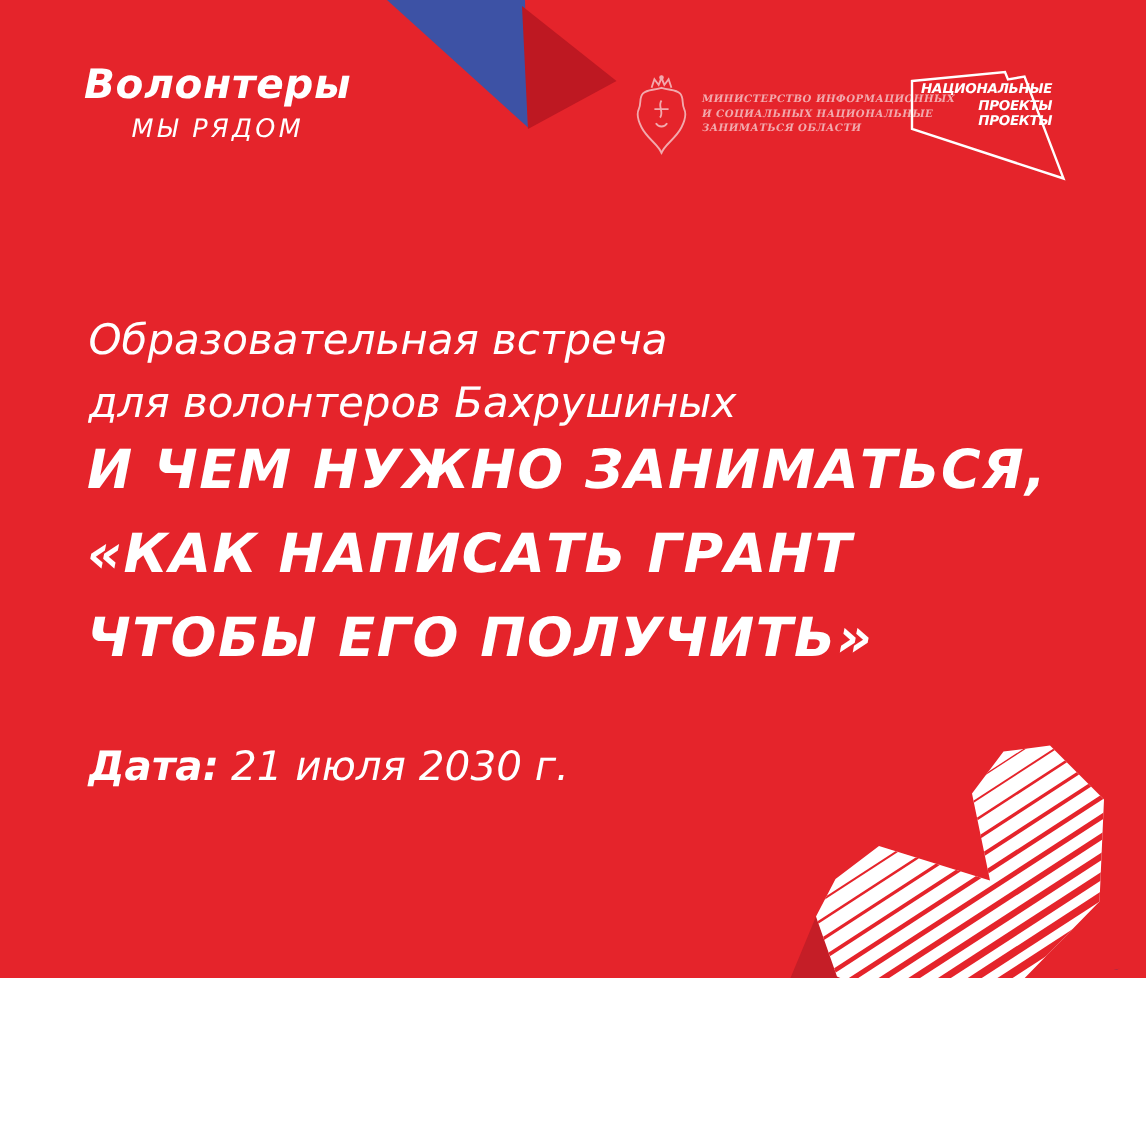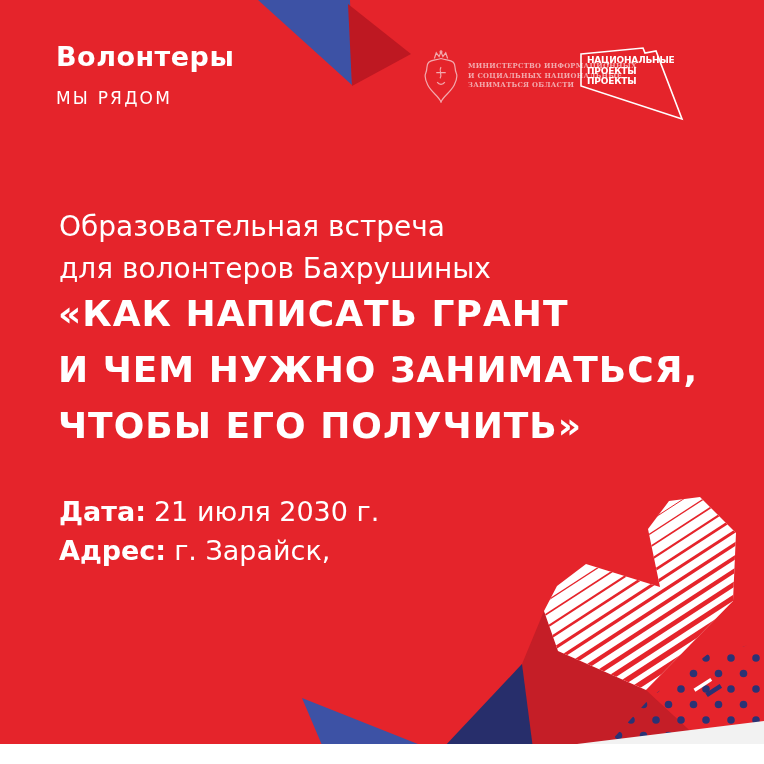--- a/index.html
+++ b/index.html
@@ -4,46 +4,47 @@
 <style>
   :root{
     --background:#E5242B; --dark-red:#BE1822; --crimson:#C51E27;
     --navy:#272E6B; --blue:#3D52A5; --dot-navy:#2B3274;
     --white:#FFFFFF; --surface-gray:#F2F2F2; --surface-shadow:#C9C9C9;
     --ministry-pink:#F2A9AD;
   }
   *{box-sizing:border-box;margin:0;padding:0;}
   html,body{width:764px;height:764px;}
   .poster{
-    position:relative;width:764px;height:744px;overflow:hidden;
+    position:relative;width:764px;height:652px;overflow:hidden;
     background:var(--background);
     font-family:"DejaVu Sans","Liberation Sans",sans-serif;
     color:var(--white);
+    font-style:italic;
   }
   svg.deco{position:absolute;left:0;top:0;width:764px;height:764px;display:block;}
 
   
   .f-blue{fill:var(--blue);} .f-navy{fill:var(--navy);}
   .f-darkred{fill:var(--dark-red);} .f-crimson{fill:var(--crimson);}
   .f-white{fill:var(--white);} .f-surface{fill:var(--surface-gray);}
   .f-facet{fill:var(--surface-shadow);} .f-dot{fill:var(--dot-navy);}
   .heart-stripes line{stroke:var(--background);}
 
   
   .brand{position:absolute;left:56px;top:42px;}
   .brand .line{font-size:27px;font-weight:bold;line-height:29px;letter-spacing:.5px;}
-  .brand .tagline{margin-top:17px;font-size:17px;font-weight:400;letter-spacing:2.2px;}
+  .brand .tagline{margin-top:5px;font-size:17px;font-weight:400;letter-spacing:2.2px;text-align:center;}
 
   
   .ministry{position:absolute;left:422px;top:50px;display:flex;align-items:center;gap:8px;color:var(--ministry-pink);}
   .ministry svg{width:38px;height:53px;flex:0 0 auto;}
   .ministry .m-text{font-family:"DejaVu Serif","Liberation Serif",serif;font-weight:bold;font-size:6.8px;line-height:9.5px;letter-spacing:.3px;}
 
   
-  .natproj{position:absolute;left:574px;top:43px;width:115px;height:82px;}
+  .natproj{position:absolute;left:601px;top:43px;width:115px;height:82px;text-align:right;}
   .natproj svg{position:absolute;left:0;top:0;width:115px;height:82px;}
   .natproj .np-text{position:absolute;left:13px;top:12px;font-weight:bold;font-size:9px;line-height:10.5px;letter-spacing:-.2px;}
 
   
   .subtitle{position:absolute;left:59px;top:206px;font-size:28px;font-weight:400;line-height:42px;white-space:nowrap;}
   .title{position:absolute;left:58px;top:286px;font-size:36px;font-weight:bold;line-height:56px;letter-spacing:1px;white-space:nowrap;}
   .details{position:absolute;left:59px;top:492px;font-size:27px;line-height:39px;white-space:nowrap;}
   .details b{font-weight:bold;margin-right:8px;margin-top:11px;}
 </style>
 </head>
@@ -139,27 +140,24 @@
       <div>ПРОЕКТЫ</div>
     </div>
   </div>
 
   <div class="subtitle">
     <div>Образовательная встреча</div>
     <div>для волонтеров Бахрушиных</div>
   </div>
 
   <div class="title">
+    <div>И ЧЕМ НУЖНО ЗАНИМАТЬСЯ,</div>
     <div>«КАК НАПИСАТЬ ГРАНТ</div>
-    <div>И ЧЕМ НУЖНО ЗАНИМАТЬСЯ,</div>
     <div>ЧТОБЫ ЕГО ПОЛУЧИТЬ»</div>
   </div>
 
   <div class="details">
     <div>
       <b>Дата:</b><span>21 июля 2030 г.</span>
     </div>
-    <div>
-      <b>Адрес:</b><span>г. Зарайск,</span>
-    </div>
   </div>
 
 </div>
 
 </body></html>

